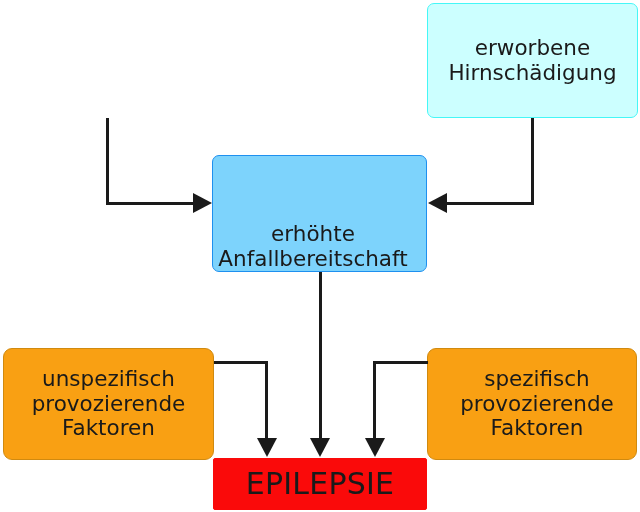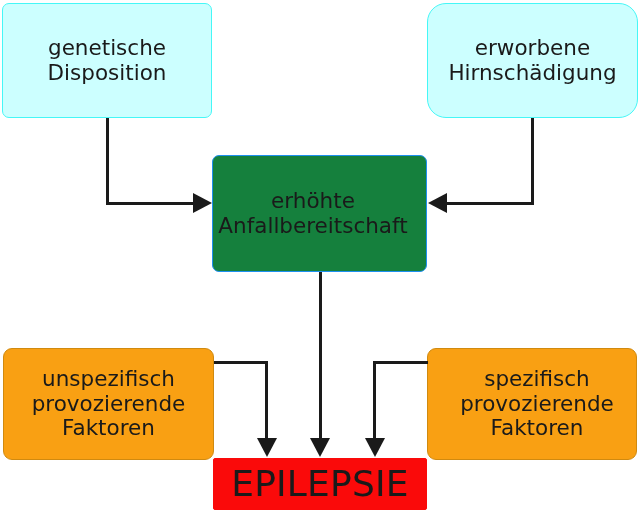--- a/index.html
+++ b/index.html
@@ -29,45 +29,46 @@
   }
   
   .node-cyan {
     background: #ccffff;
     border: 1.6px solid #45f7f7;
     border-radius: 7px;
     font-size: 21.5px;
   }
   
   .node-blue {
-    background: #15803d;
+    background: #7dd3fc;
     border: 1.4px solid #1e90ef;
     border-radius: 7px;
     font-size: 21.5px;
+    align-items: flex-end;
   }
   .node-blue .label {
     
     white-space: pre;
     width: 240px;
     margin-left: -13px;
   }
   
   .node-orange {
     background: #f9a013;
     border: 1.6px solid #d08a10;
     border-radius: 9px;
     font-size: 21.5px;
     margin-top: 40px;
   }
   
   .node-red {
     background: #fa0a0a;
     border: 1.2px solid #fa0a0a;
     border-radius: 2px;
-    font-size: 36px;
+    font-size: 30px;
     letter-spacing: 0.2px;
   }
   
   .edge {
     position: absolute;
     background: #1a1a1a;
   }
   .edge-v { width: 3px; }
   .edge-h { height: 3px; }
   .arrow {
@@ -89,26 +90,22 @@
     border-left: 10px solid transparent;
     border-right: 10px solid transparent;
     border-top: 19px solid #1a1a1a;
   }
 </style>
 </head>
 <body>
 
 <div id="canvas">
 
-  <div class="node node-cyan" style="left:2px; top:3px; width:210px; height:115px;">
-    <span class="label">genetische
-Disposition</span>
-  </div>
 
-  <div class="node node-cyan" style="left:427px; top:3px; width:211px; height:115px;border-radius:19px;">
+  <div class="node node-cyan" style="left:427px; top:3px; width:211px; height:115px;">
     <span class="label">erworbene
 Hirnschädigung</span>
   </div>
 
   <div class="node node-blue" style="left:212px; top:155px; width:215px; height:117px;">
     <span class="label">erhöhte
 Anfallbereitschaft</span>
   </div>
 
   <div class="node node-orange" style="left:3px; top:308px; width:211px; height:112px;">

